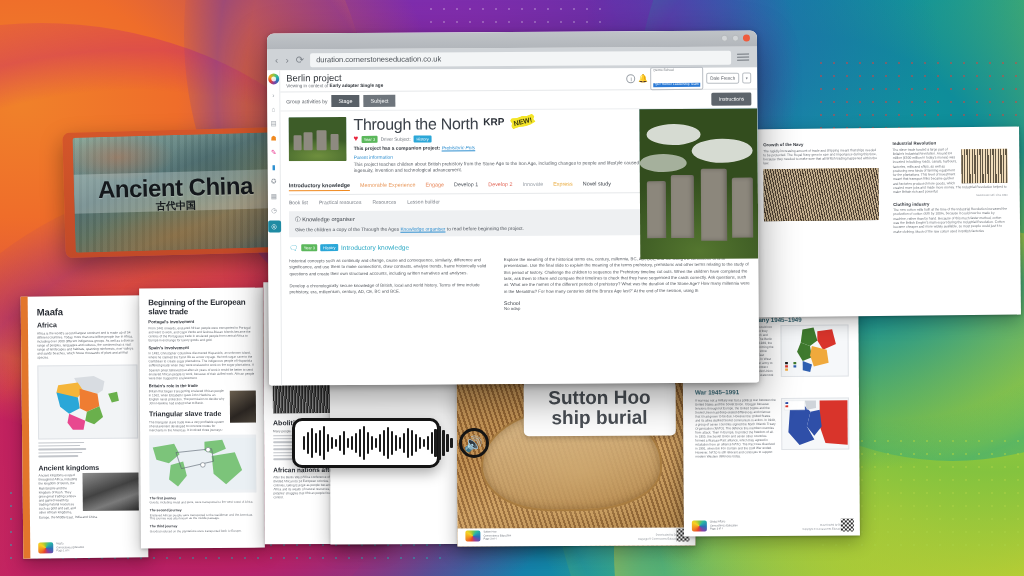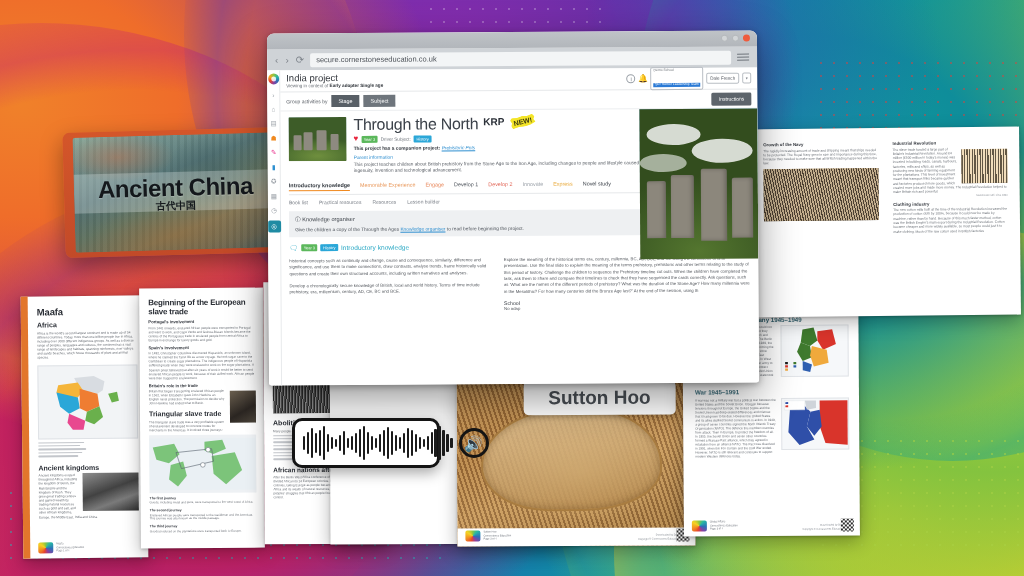--- a/index.html
+++ b/index.html
@@ -1066,20 +1066,21 @@
     </div>
   </div>
 </div>
 
 <div class="paper" id="suttonhoo">
   <div class="slide">
     <div class="boat"></div>
   </div>
   <div class="callout">
     <span>Sutton Hoo</span>
+    <span>ship burial</span>
   </div>
   <div class="footer">
     <div class="cs-footer">
       <div class="cs-logo"></div>
       <div class="t">
         <div>Sutton Hoo</div>
         <div>Cornerstones Education</div>
         <div>Page 3 of 4</div>
       </div>
     </div>
@@ -1164,21 +1165,21 @@
     </div>
   </div>
 
   <div class="urlbar">
     <div class="navicons">
       <span>‹</span>
       <span>›</span>
       <span>⟳</span>
     </div>
     <div class="urlfield">
-      <span>secure.cornerstoneseducation.co.uk</span>
+      <span>duration.cornerstoneseducation.co.uk</span>
     </div>
     <div class="hamburger">
         <i></i>
         <i></i>
         <i></i>
       </div>
   </div>
 
   <div class="appwrap">
 
@@ -1193,21 +1194,21 @@
       <div class="railicon">✪</div>
       <div class="railicon">▦</div>
       <div class="railicon">◷</div>
       <div class="railicon active">◎</div>
     </div>
 
     <div class="appmain">
 
       <div class="appheader">
         <div>
-          <div class="apptitle">India project</div>
+          <div class="apptitle">Berlin project</div>
           <div class="appsub">
             <span>Viewing in context of </span><b>Early adopter Single age</b>
           </div>
         </div>
         <div class="hdr-right">
           <div class="circicon">i</div>
           <div class="circicon" style="border:none;font-size:8px;color:#5d646b">🔔</div>
           <div class="schoolbox">
             <div class="s1">Demo School</div>
             <div class="s2">SLT Senior Leadership Team</div>

